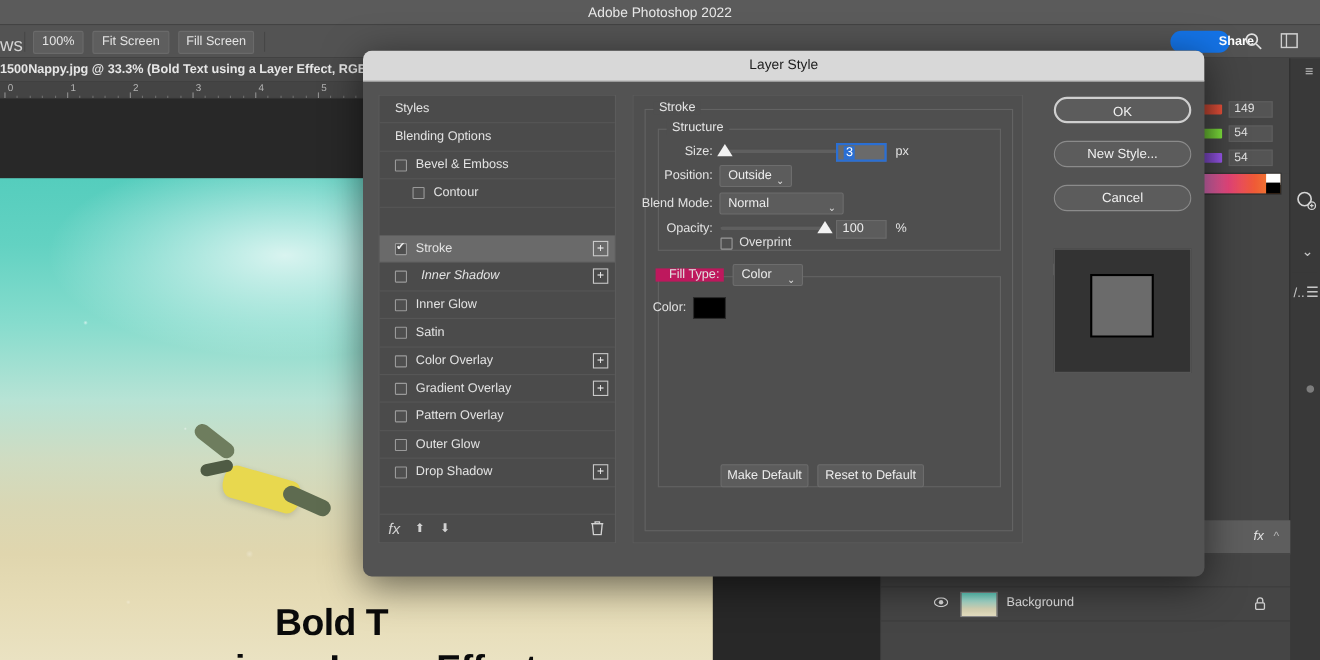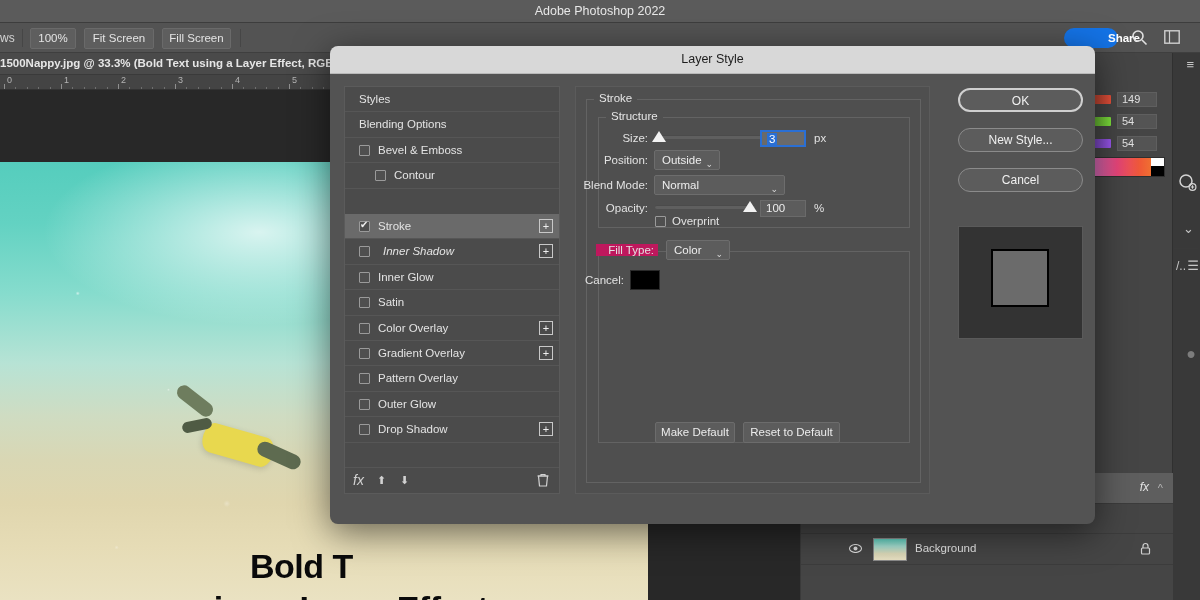--- a/index.html
+++ b/index.html
@@ -23,21 +23,21 @@
     font-size: 12.5px; color: #e8e8e8;
   }
 
   
   .optionsbar {
     position: absolute; left: 0; top: 23px; width: 1200px; height: 30px;
     background: #535353; border-bottom: 1px solid #3f3f3f;
   }
   .opt-win-label {
     position: absolute; left: 0; top: 8px;
-    font-size: 12px; color: #d4d4d4;
+    font-size: 17px; color: #d4d4d4;
   }
   .vsep {
     position: absolute; top: 6px; width: 1px; height: 18px; background: #464646;
   }
   .optbtn {
     position: absolute; top: 26px; height: 21px;
     background: #5e5e5e; border: 1px solid #6a6a6a; border-radius: 2px;
     color: #e4e4e4; font-size: 11.5px; line-height: 19px; text-align: center;
   }
   #opt-100 { left: 30px; width: 46px; }
@@ -582,42 +582,42 @@
       <div class="numfield sel" style="left:184px; top:43px; width:46px;"><span class="selnum">3</span></div>
       <div class="unit" style="left:238px; top:45px;">px</div>
 
       <div class="lbl" style="left:0px; top:67px; width:72px;">Position:</div>
       <div class="dropdown" style="left:78px; top:63px; width:66px;">
         <span>Outside</span>
         <span class="dd-chev">⌄</span>
       </div>
 
       <div class="lbl" style="left:0px; top:92px; width:72px;">Blend Mode:</div>
-      <div class="dropdown" style="left:78px; top:88px; width:131px;">
+      <div class="dropdown" style="left:78px; top:88px; width:113px;">
         <span>Normal</span>
         <span class="dd-chev">⌄</span>
       </div>
 
       <div class="lbl" style="left:0px; top:115px; width:72px;">Opacity:</div>
       <div class="slider-bar" style="left:79px; top:118px; width:100px;"></div>
       <div class="slider-thumb" style="left:167px; top:114px;"></div>
       <div class="numfield" style="left:184px; top:113px; width:46px;">100</div>
       <div class="unit" style="left:238px; top:115px;">%</div>
 
       <div class="cb-sm" style="left:79px; top:129px;"></div>
       <div class="lbl" style="left:96px; top:128px; width:70px; text-align:left;">Overprint</div>
 
       <div class="fieldset" style="left:22px; top:164px; width:312px; height:192px;"></div>
       <div class="lbl" style="left:20px; top:157px; width:62px; background:#be185d; padding:0 4px;">Fill Type:</div>
       <div class="dropdown" style="left:90px; top:153px; width:64px;">
         <span>Color</span>
         <span class="dd-chev">⌄</span>
       </div>
 
-      <div class="lbl" style="left:8px; top:187px; width:40px;">Cancel:</div>
+      <div class="lbl" style="left:8px; top:187px; width:40px;">Color:</div>
       <div class="swatch" style="left:54px; top:183px;"></div>
 
       <div class="defbtn" style="left:79px; top:335px; width:80px;">Make Default</div>
       <div class="defbtn" style="left:167px; top:335px; width:97px;">Reset to Default</div>
     </div>
 
     <div class="dlg-btn primary" style="top:42px;">OK</div>
     <div class="dlg-btn" style="top:122px;">Cancel</div>
     <div class="dlg-btn" style="top:82px;">New Style...</div>
     <div class="preview-cb"></div>

